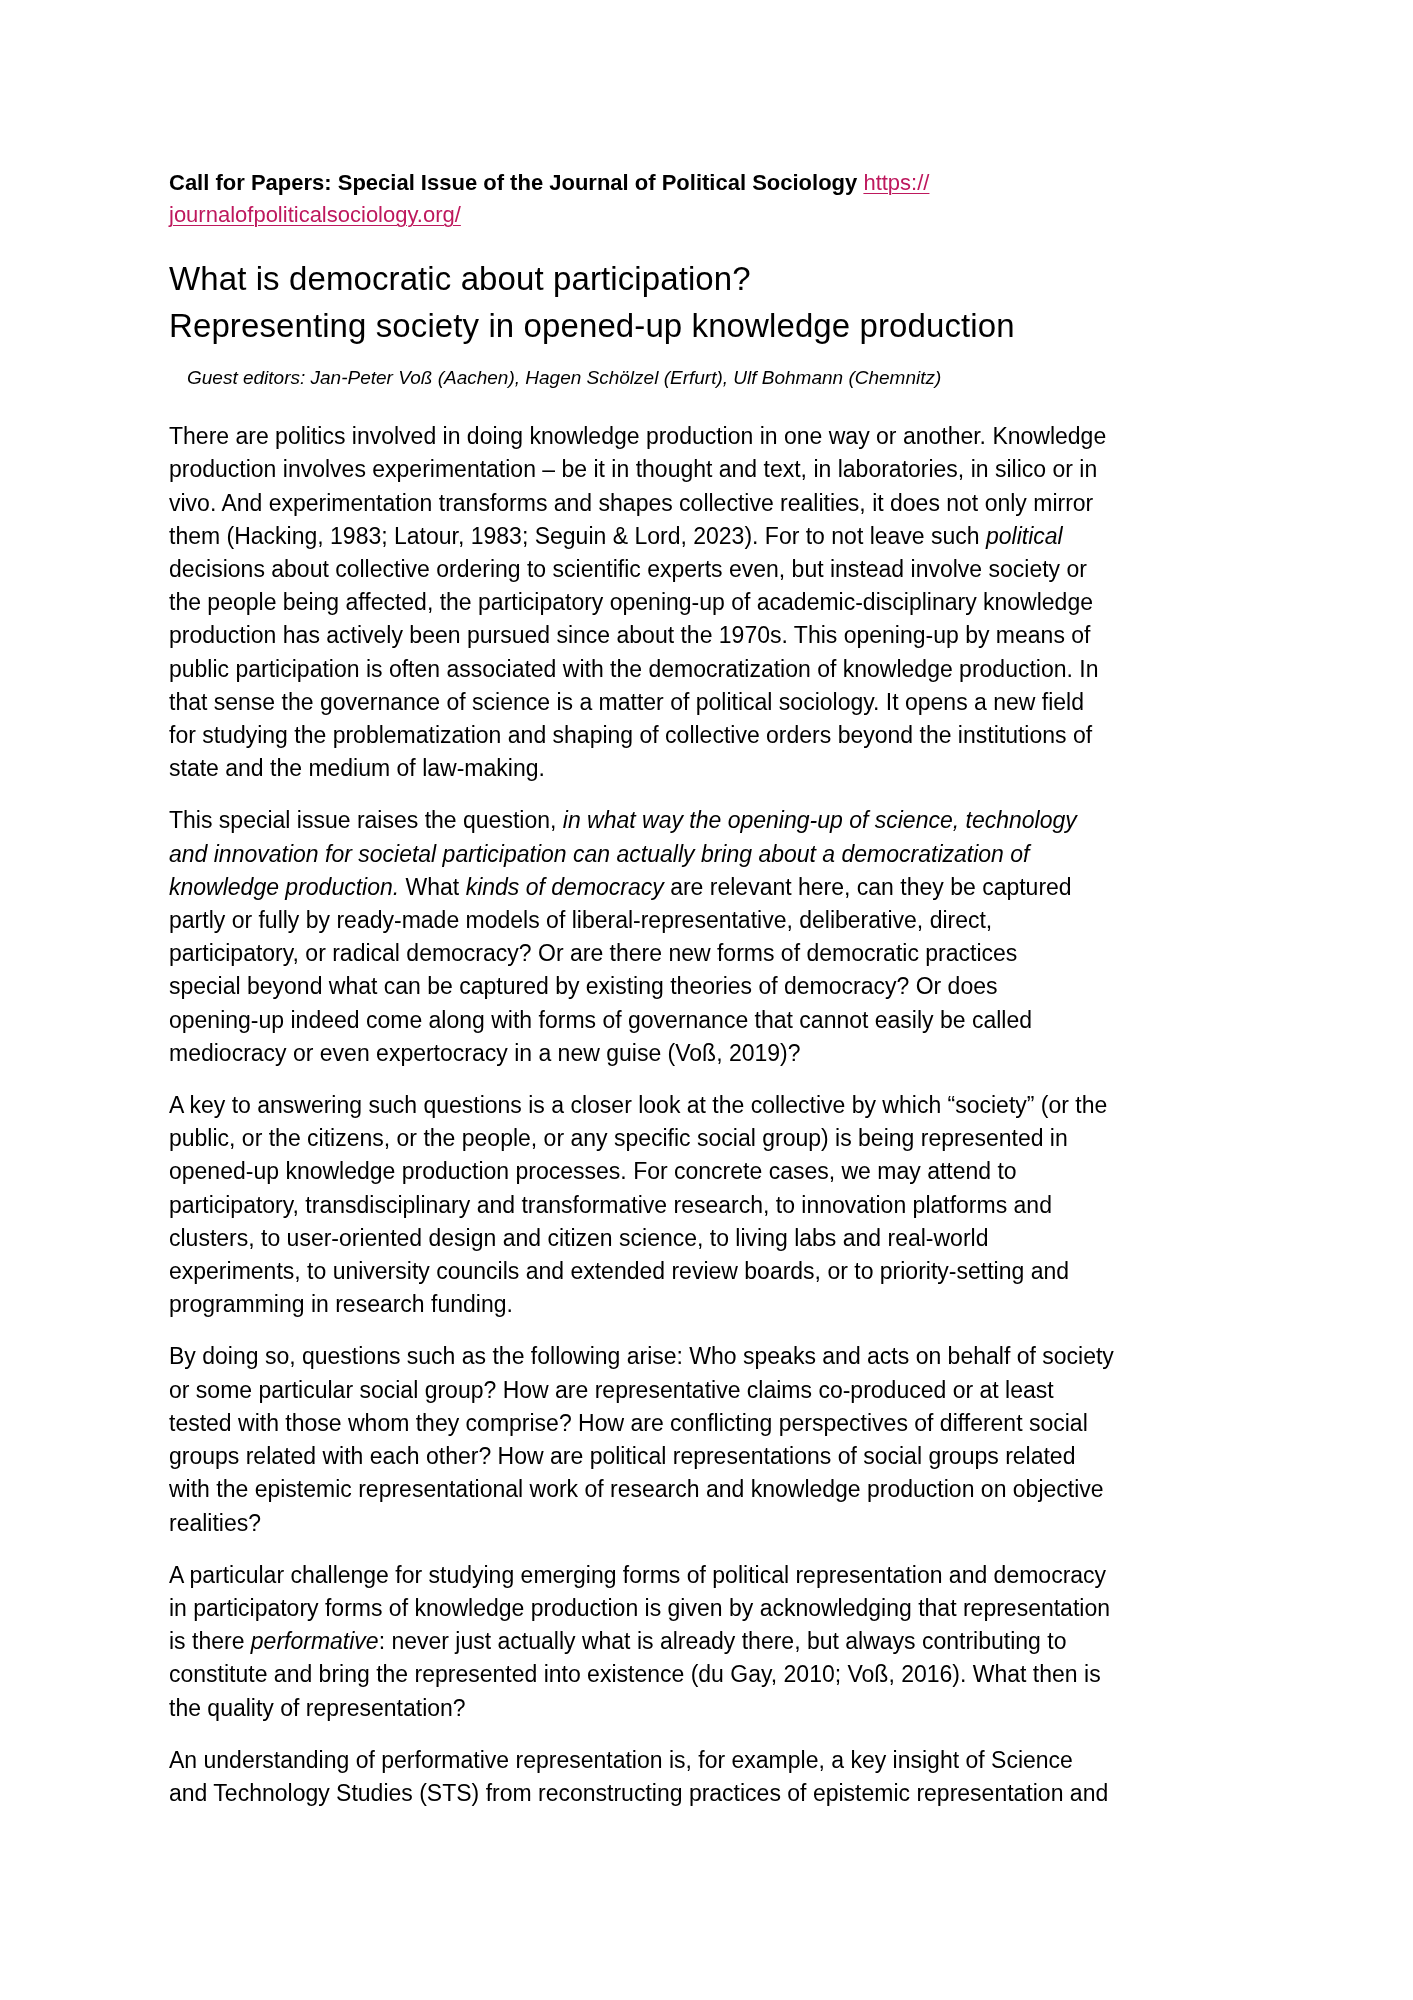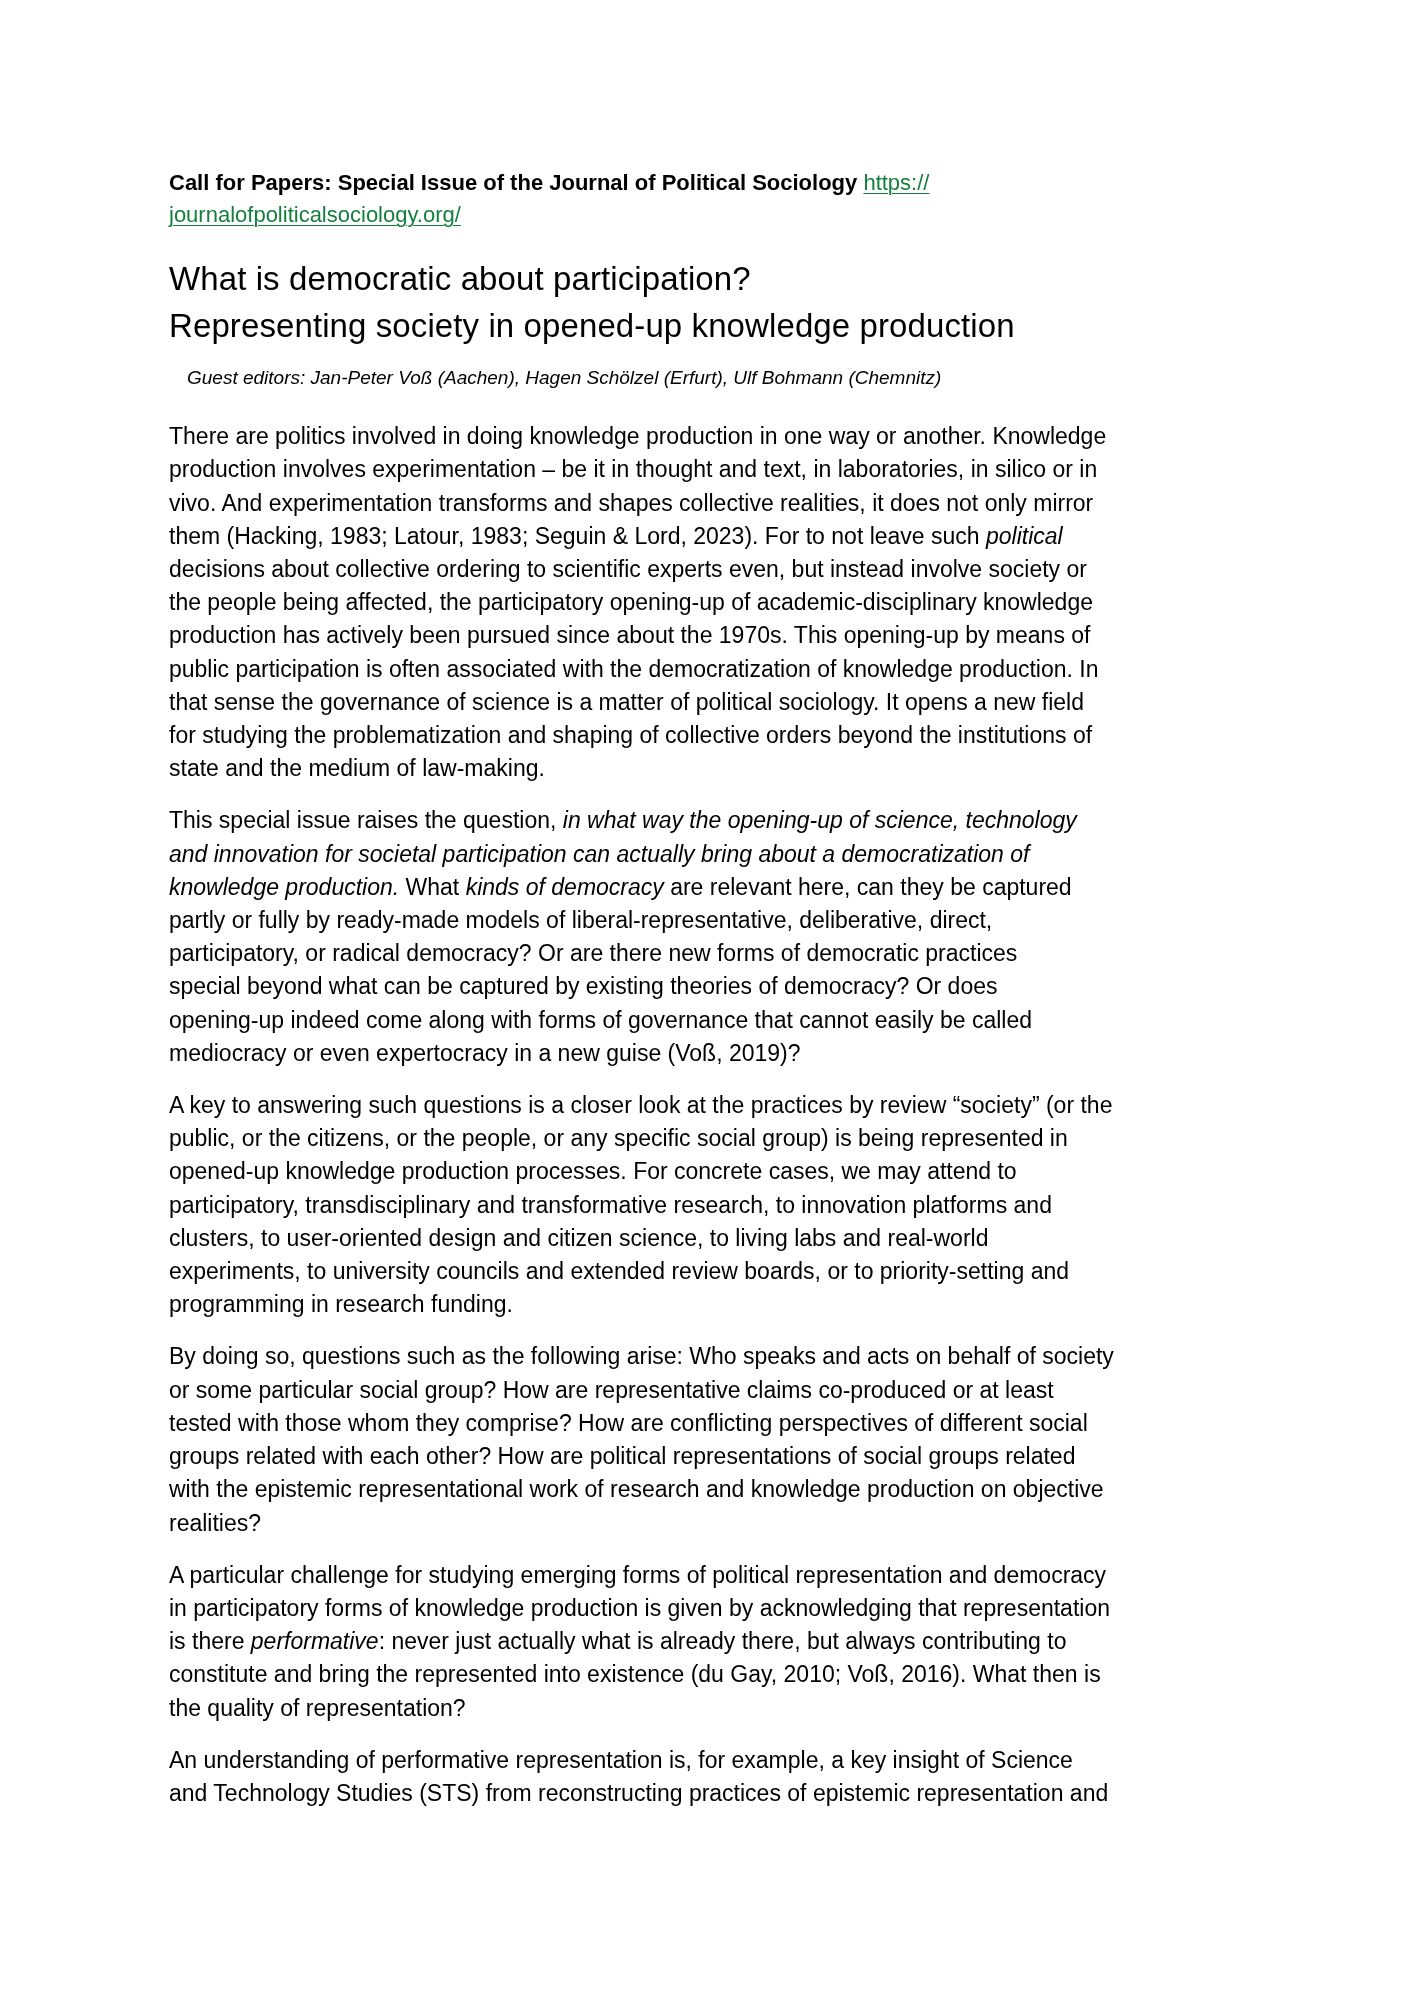--- a/index.html
+++ b/index.html
@@ -23,21 +23,21 @@
     }
     .cfp {
       font-size: 22px;
       line-height: 32px;
       font-weight: bold;
       margin: 0;
     }
     .cfp .line { display: block; white-space: nowrap; }
     .cfp a {
       font-weight: normal;
-      color: #15803d;
+      color: #be185d;
       text-decoration: underline;
       text-decoration-thickness: 1px;
       text-underline-offset: 3px;
     }
     .title {
       margin: 24px 0 0 0;
       font-size: 33px;
       line-height: 47px;
       font-weight: normal;
       letter-spacing: 0.1px;
@@ -96,21 +96,21 @@
         <span class="line"><span>This special issue raises the question, </span><span class="it">in what way the opening-up of science, technology</span></span>
         <span class="line"><span class="it">and innovation for societal participation can actually bring about a democratization of</span></span>
         <span class="line"><span class="it">knowledge production.</span><span> What </span><span class="it">kinds of democracy</span><span> are relevant here, can they be captured</span></span>
         <span class="line"><span>partly or fully by ready-made models of liberal-representative, deliberative, direct,</span></span>
         <span class="line"><span>participatory, or radical democracy? Or are there new forms of democratic practices</span></span>
         <span class="line"><span>special beyond what can be captured by existing theories of democracy? Or does</span></span>
         <span class="line"><span>opening-up indeed come along with forms of governance that cannot easily be called</span></span>
         <span class="line"><span>mediocracy or even expertocracy in a new guise (Voß, 2019)?</span></span>
       </p>
       <p class="body-para">
-        <span class="line"><span>A key to answering such questions is a closer look at the practices by review “society” (or the</span></span>
+        <span class="line"><span>A key to answering such questions is a closer look at the collective by which “society” (or the</span></span>
         <span class="line"><span>public, or the citizens, or the people, or any specific social group) is being represented in</span></span>
         <span class="line"><span>opened-up knowledge production processes. For concrete cases, we may attend to</span></span>
         <span class="line"><span>participatory, transdisciplinary and transformative research, to innovation platforms and</span></span>
         <span class="line"><span>clusters, to user-oriented design and citizen science, to living labs and real-world</span></span>
         <span class="line"><span>experiments, to university councils and extended review boards, or to priority-setting and</span></span>
         <span class="line"><span>programming in research funding.</span></span>
       </p>
       <p class="body-para">
         <span class="line"><span>By doing so, questions such as the following arise: Who speaks and acts on behalf of society</span></span>
         <span class="line"><span>or some particular social group? How are representative claims co-produced or at least</span></span>

